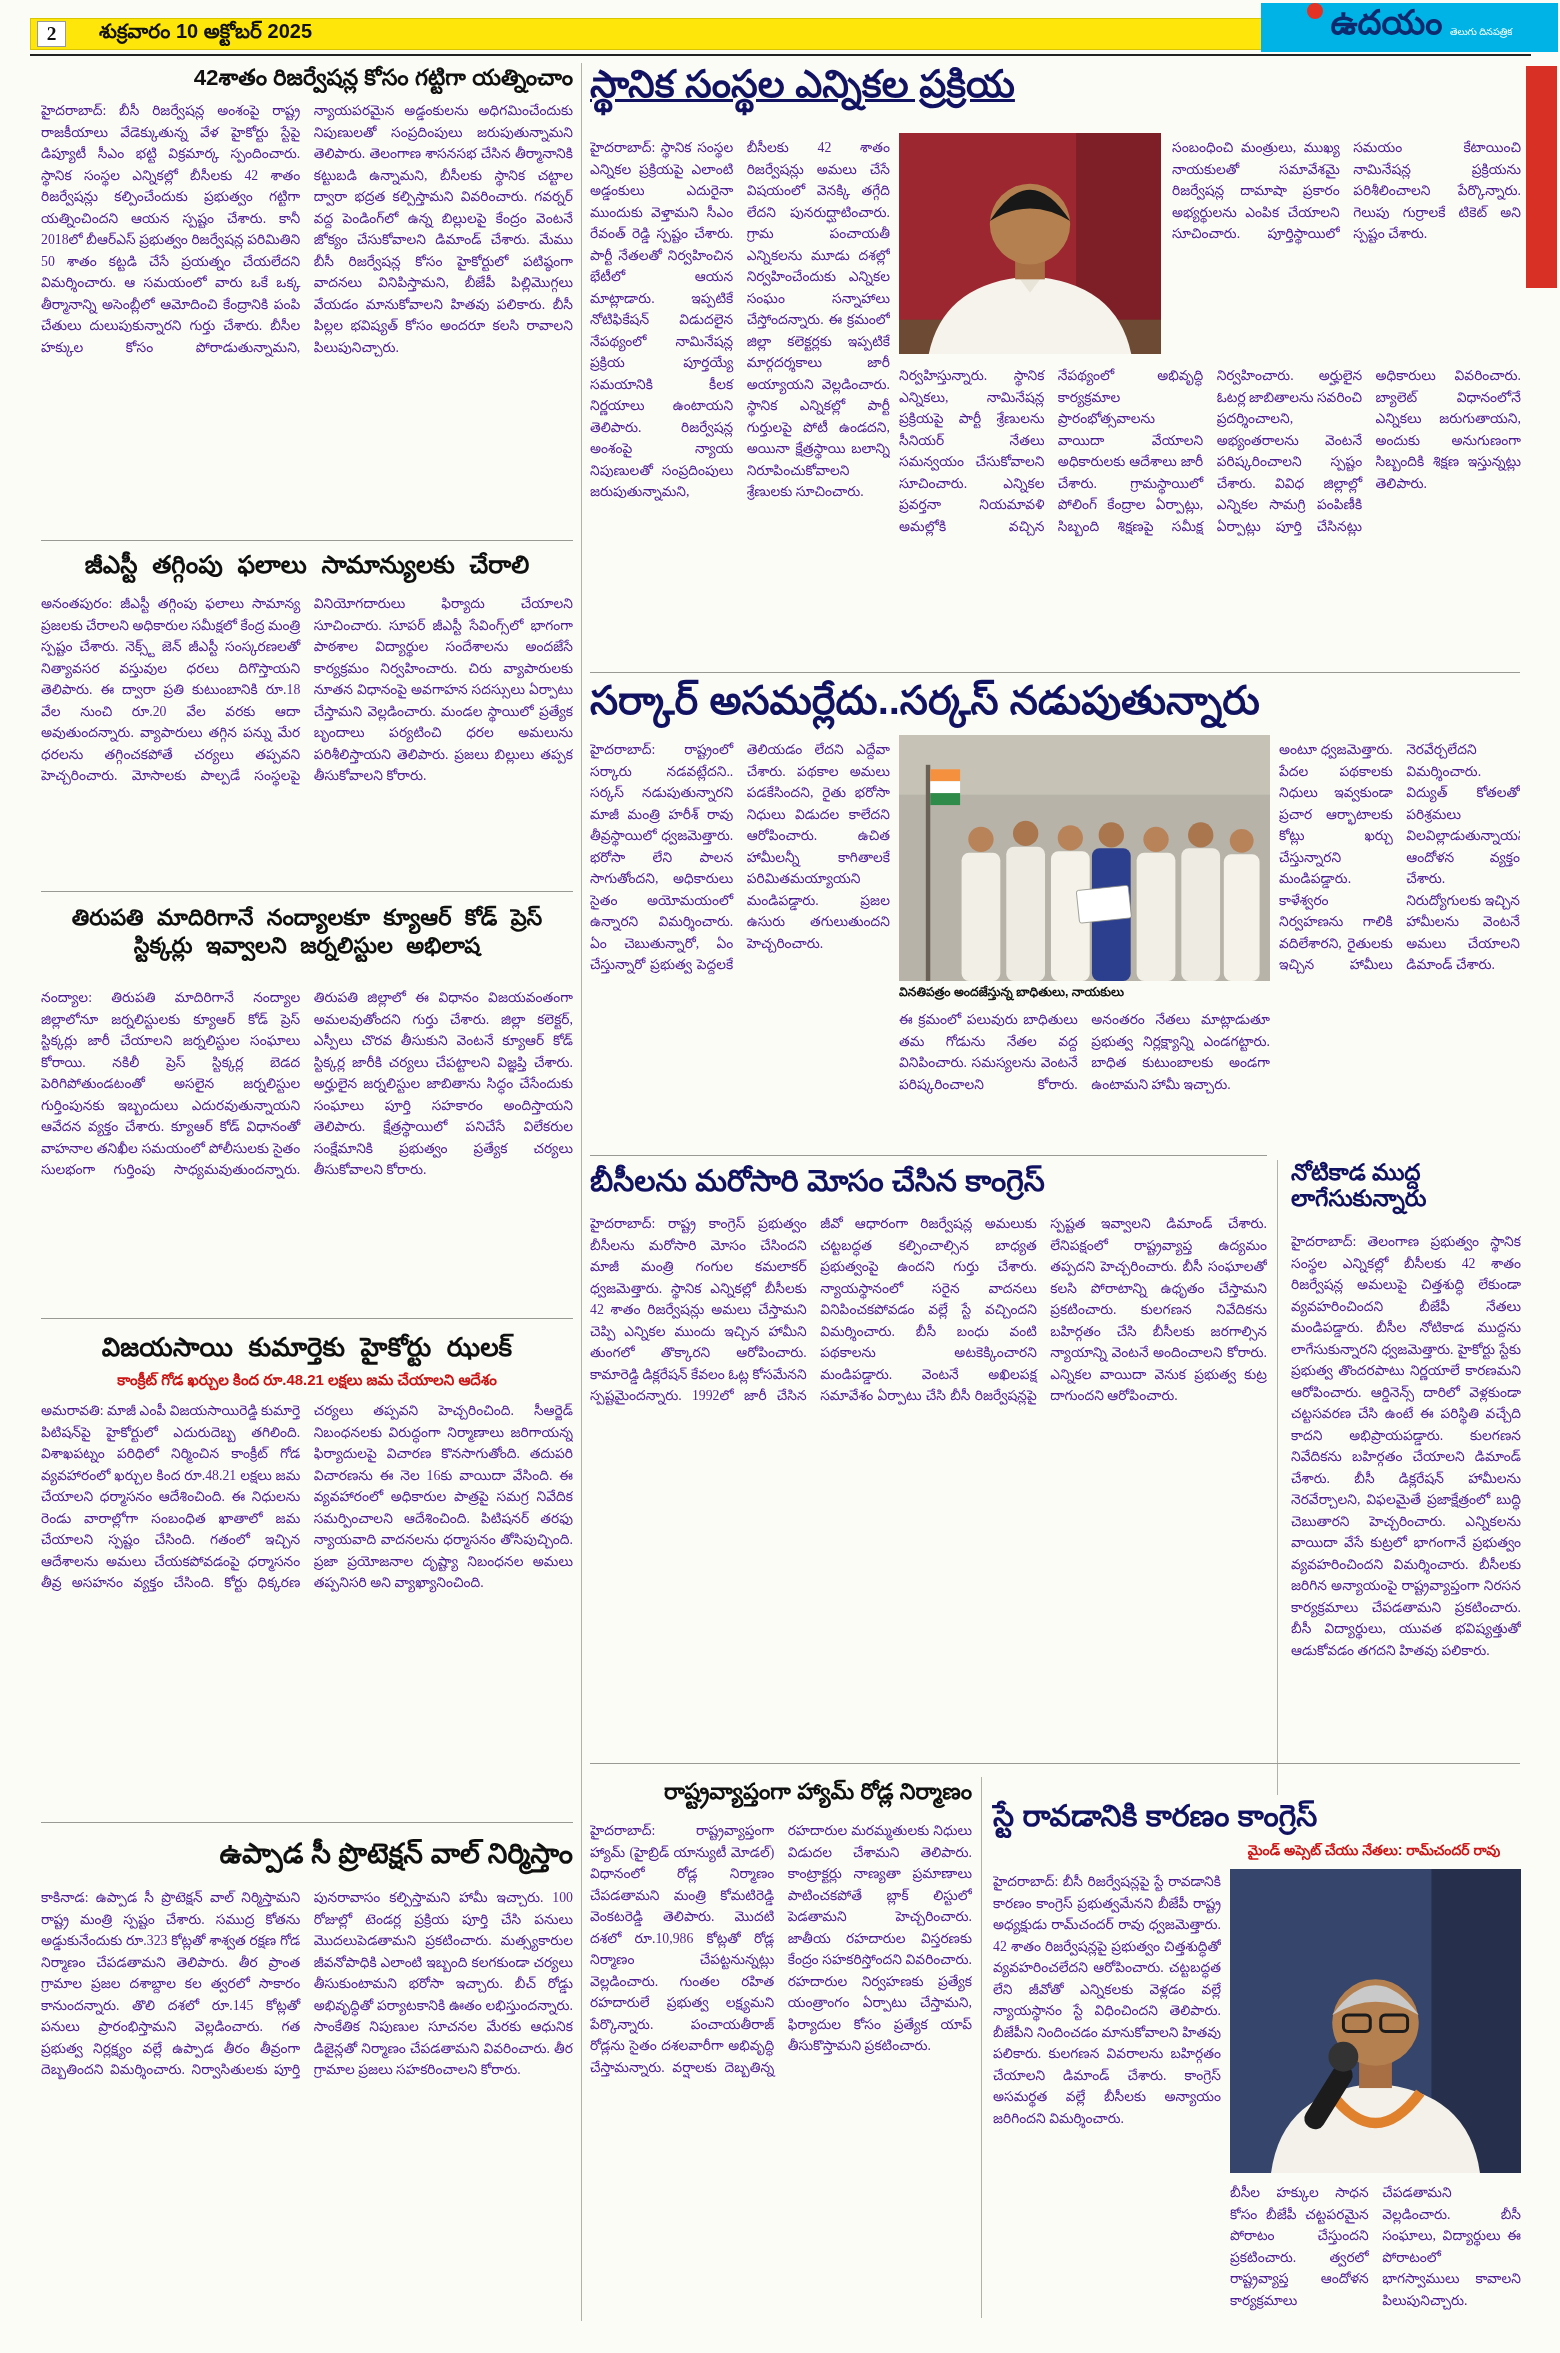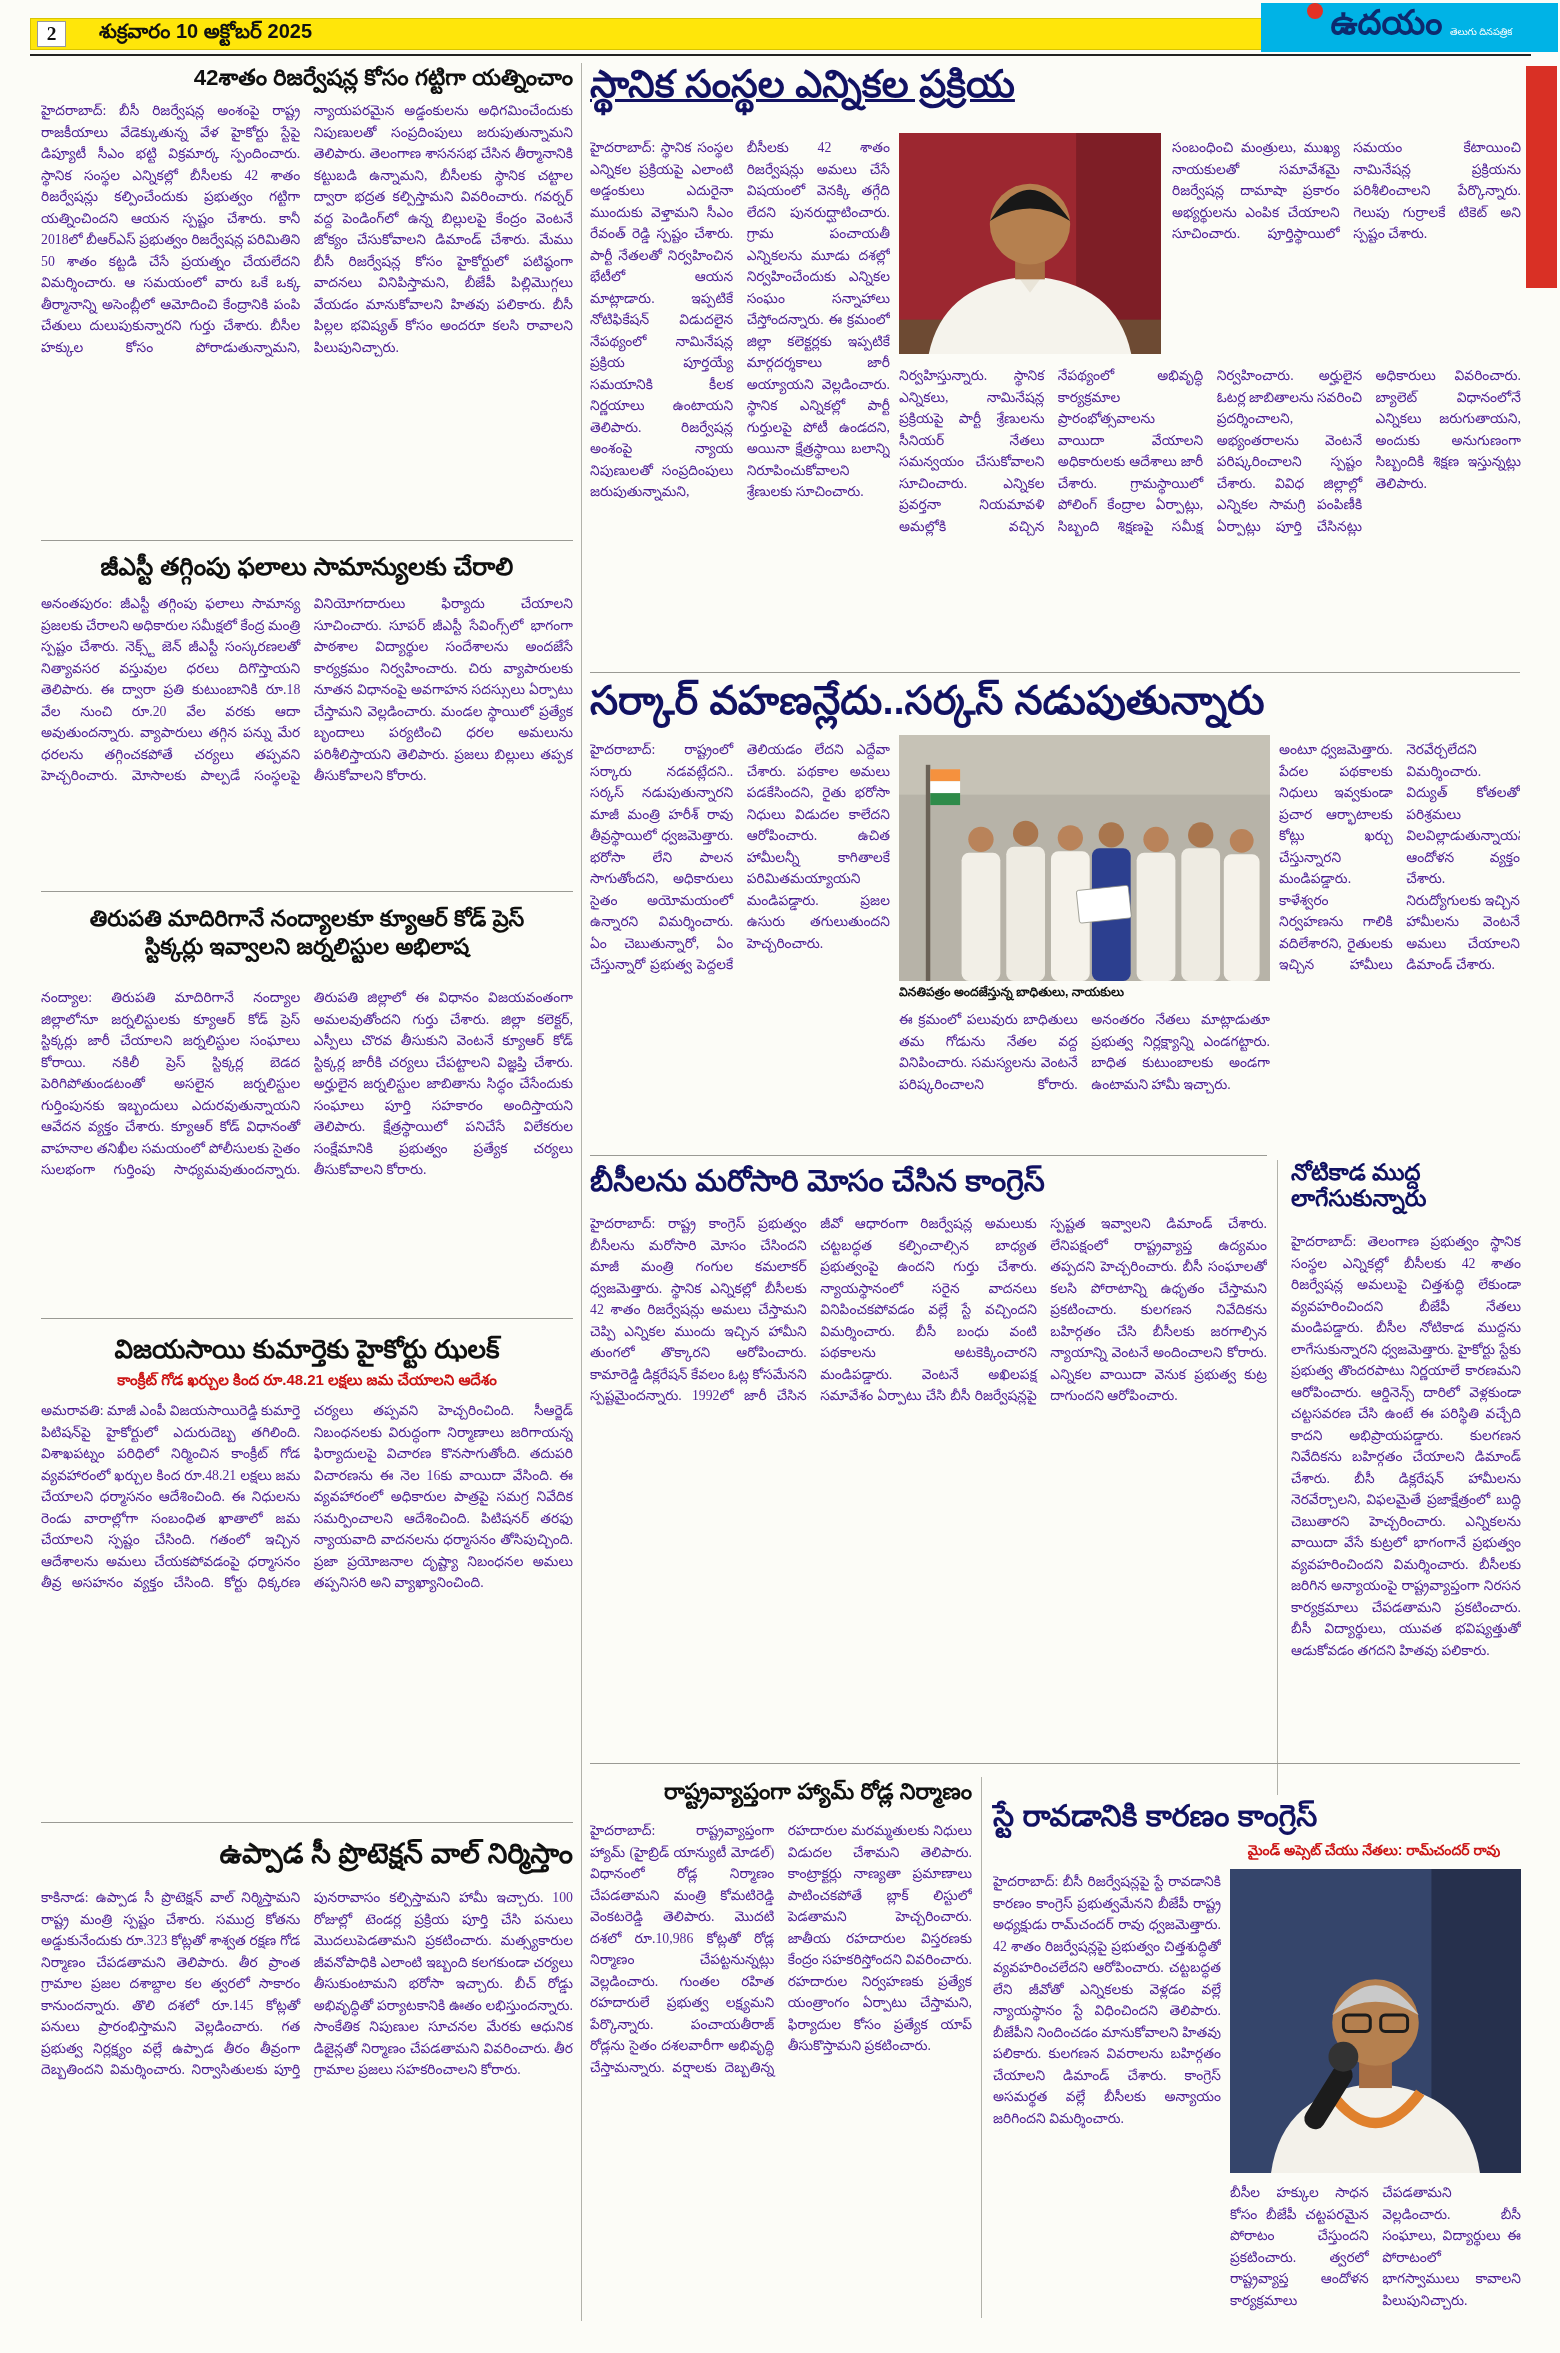--- a/index.html
+++ b/index.html
@@ -15,21 +15,21 @@
   .masthead .logo{font-family:"Liberation Sans",sans-serif;font-weight:bold;font-size:34px;color:#0d2a6e;}
   .masthead .tagline{font-size:9.7px;color:#ffffff;align-self:flex-end;margin-bottom:12px;}
   .sun{width:16.4px;height:16.4px;border-radius:50%;background:#e33124;}
   .hrule{background:#222;}
   .hr{background:#9a9a94;height:0.7px;}
   .vr{background:#b2b2aa;width:0.7px;}
   .red-strip{background:#d93025;}
   
   .h-big{font-family:"Liberation Sans",sans-serif;font-weight:bold;color:#121263;line-height:1.12;}
   .h-left{font-family:"Liberation Sans",sans-serif;font-weight:bold;color:#101010;line-height:1.25;text-align:right;}
-  .center{text-align:center;}
+  .center{text-align:center;font-family:Liberation Mono, monospace;}
   .preline{white-space:pre-line;}
   .subhead-red{font-family:"Liberation Sans",sans-serif;font-weight:bold;color:#cc1414;}
   
   .body-block{font-size:13.8px;line-height:1.56;text-align:justify;color:#4c1d95;column-gap:13.4px;overflow:hidden;}
   .col1{column-count:1}.col2{column-count:2}.col3{column-count:3}.col4{column-count:4}
   .caption{font-family:"Liberation Sans",sans-serif;font-weight:bold;font-size:12.3px;color:#111;}
   .photo{overflow:hidden;background:#777;}
   .photo svg{display:block;width:100%;height:100%;}
 </style>
 </head>
@@ -85,21 +85,21 @@
       <rect x="156" y="160" width="40" height="36" fill="#a86f44"></rect>
       <circle cx="176" cy="122" r="54" fill="#b5804f"></circle>
       <path d="M122 118 Q176 34 230 118 Q176 84 122 118 Z" fill="#181818"></path>
     </svg>
   </div>
 
   <div class="abs body-block col2" style="left:1172px;top:137px;width:349px;height:216px;">సంబంధించి మంత్రులు, ముఖ్య నాయకులతో సమావేశమై రిజర్వేషన్ల దామాషా ప్రకారం అభ్యర్థులను ఎంపిక చేయాలని సూచించారు. పూర్తిస్థాయిలో సమయం కేటాయించి నామినేషన్ల ప్రక్రియను పరిశీలించాలని పేర్కొన్నారు. గెలుపు గుర్రాలకే టికెట్ అని స్పష్టం చేశారు.</div>
   <div class="abs body-block col4" style="left:899px;top:365px;width:622px;height:303px;">నిర్వహిస్తున్నారు. స్థానిక ఎన్నికలు, నామినేషన్ల ప్రక్రియపై పార్టీ శ్రేణులను సీనియర్ నేతలు సమన్వయం చేసుకోవాలని సూచించారు. ఎన్నికల ప్రవర్తనా నియమావళి అమల్లోకి వచ్చిన నేపథ్యంలో అభివృద్ధి కార్యక్రమాల ప్రారంభోత్సవాలను వాయిదా వేయాలని అధికారులకు ఆదేశాలు జారీ చేశారు. గ్రామస్థాయిలో పోలింగ్ కేంద్రాల ఏర్పాట్లు, సిబ్బంది శిక్షణపై సమీక్ష నిర్వహించారు. అర్హులైన ఓటర్ల జాబితాలను సవరించి ప్రదర్శించాలని, అభ్యంతరాలను వెంటనే పరిష్కరించాలని స్పష్టం చేశారు. వివిధ జిల్లాల్లో ఎన్నికల సామగ్రి పంపిణీకి ఏర్పాట్లు పూర్తి చేసినట్లు అధికారులు వివరించారు. బ్యాలెట్ విధానంలోనే ఎన్నికలు జరుగుతాయని, అందుకు అనుగుణంగా సిబ్బందికి శిక్షణ ఇస్తున్నట్లు తెలిపారు.</div>
 
   <div class="abs hr" style="left:590px;top:672px;width:930px;"></div>
-  <div class="abs h-big" style="left:590px;top:678px;width:933px;font-size:40px;">సర్కార్ వహణన్లేదు..సర్కస్ నడుపుతున్నారు</div>
+  <div class="abs h-big" style="left:590px;top:678px;width:933px;font-size:40px;">సర్కార్ అసమర్లేదు..సర్కస్ నడుపుతున్నారు</div>
   <div class="abs body-block col2" style="left:590px;top:739px;width:300px;height:408px;">హైదరాబాద్: రాష్ట్రంలో సర్కారు నడవట్లేదని.. సర్కస్ నడుపుతున్నారని మాజీ మంత్రి హరీశ్ రావు తీవ్రస్థాయిలో ధ్వజమెత్తారు. భరోసా లేని పాలన సాగుతోందని, అధికారులు సైతం అయోమయంలో ఉన్నారని విమర్శించారు. ఏం చెబుతున్నారో, ఏం చేస్తున్నారో ప్రభుత్వ పెద్దలకే తెలియడం లేదని ఎద్దేవా చేశారు. పథకాల అమలు పడకేసిందని, రైతు భరోసా నిధులు విడుదల కాలేదని ఆరోపించారు. ఉచిత హామీలన్నీ కాగితాలకే పరిమితమయ్యాయని మండిపడ్డారు. ప్రజల ఉసురు తగులుతుందని హెచ్చరించారు.</div>
 
   <div class="abs photo" style="left:899px;top:735px;width:371px;height:246px;">
     <svg viewBox="0 0 498 330" preserveAspectRatio="none">
       <rect width="498" height="330" fill="#b7b3a8"></rect>
       <rect width="498" height="80" fill="#c6c2b6"></rect>
       <rect x="36" y="40" width="6" height="290" fill="#6b6257"></rect>
       <rect x="42" y="46" width="40" height="16" fill="#f5913e"></rect>
       <rect x="42" y="62" width="40" height="16" fill="#ffffff"></rect>
       <rect x="42" y="78" width="40" height="16" fill="#2e8b4a"></rect>

